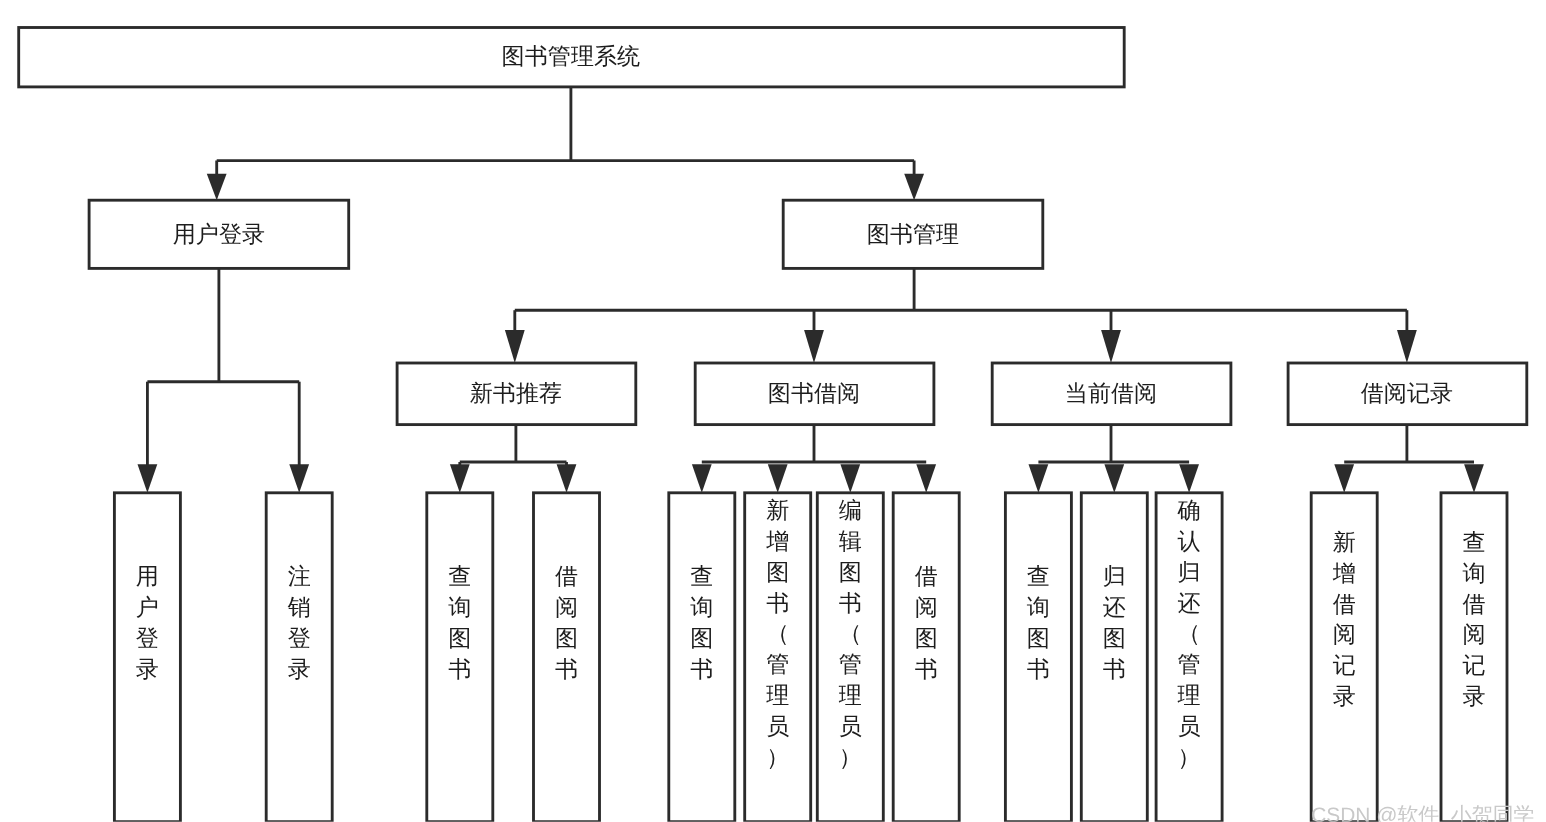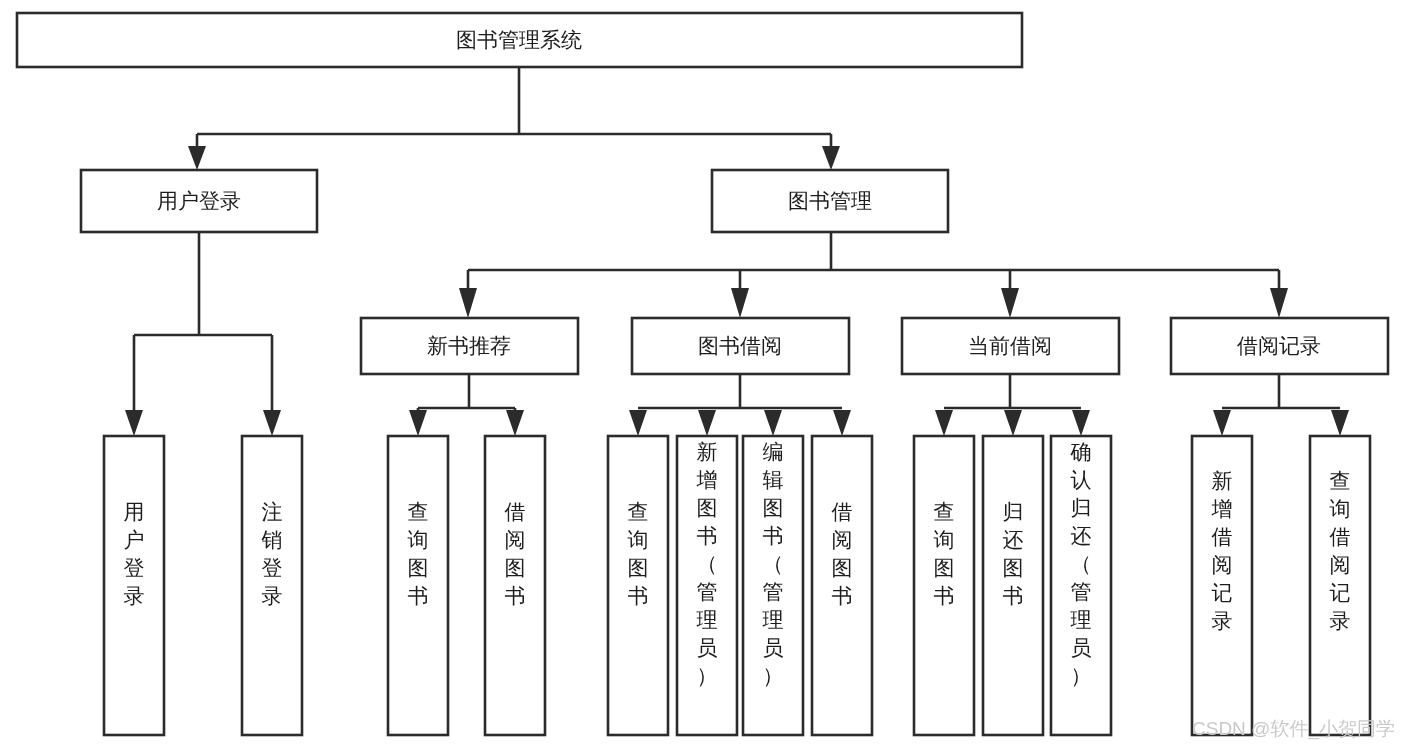--- a/index.html
+++ b/index.html
@@ -11,20 +11,21 @@
     width: 1405px;
     height: 747px;
     font-family: "Liberation Sans", "DejaVu Sans", sans-serif;
     overflow: hidden;
     position: relative;
   }
   #diagram-root {
     position: relative;
     width: 1405px;
     height: 650px;
+    margin-top: 12px;
   }
   svg#tree-svg {
     position: absolute;
     left: 0;
     top: 0;
     width: 1405px;
     height: 747px;
     display: block;
   }
   .node-box {

